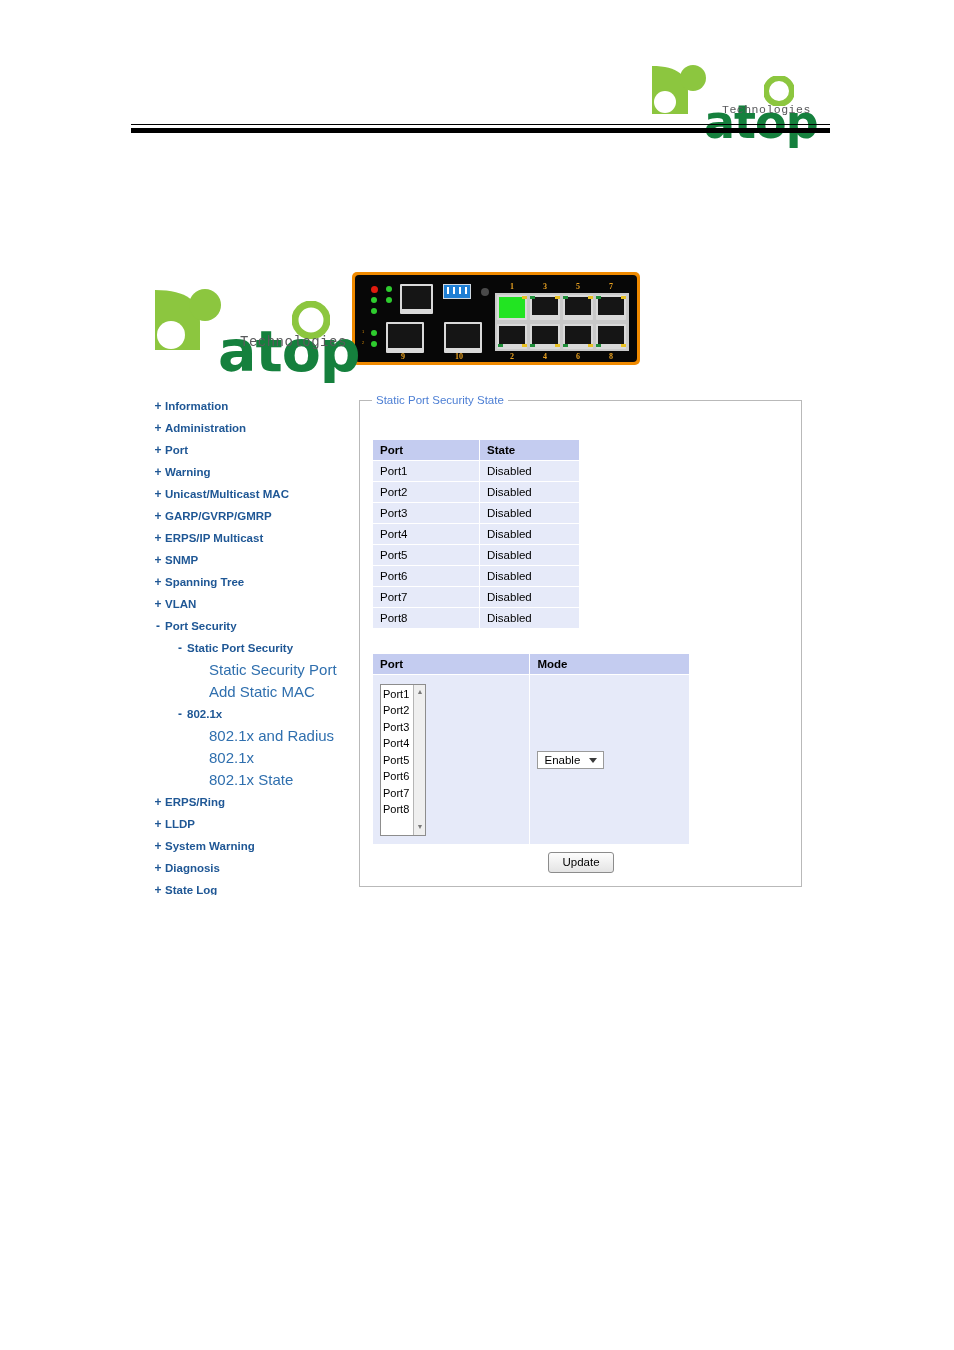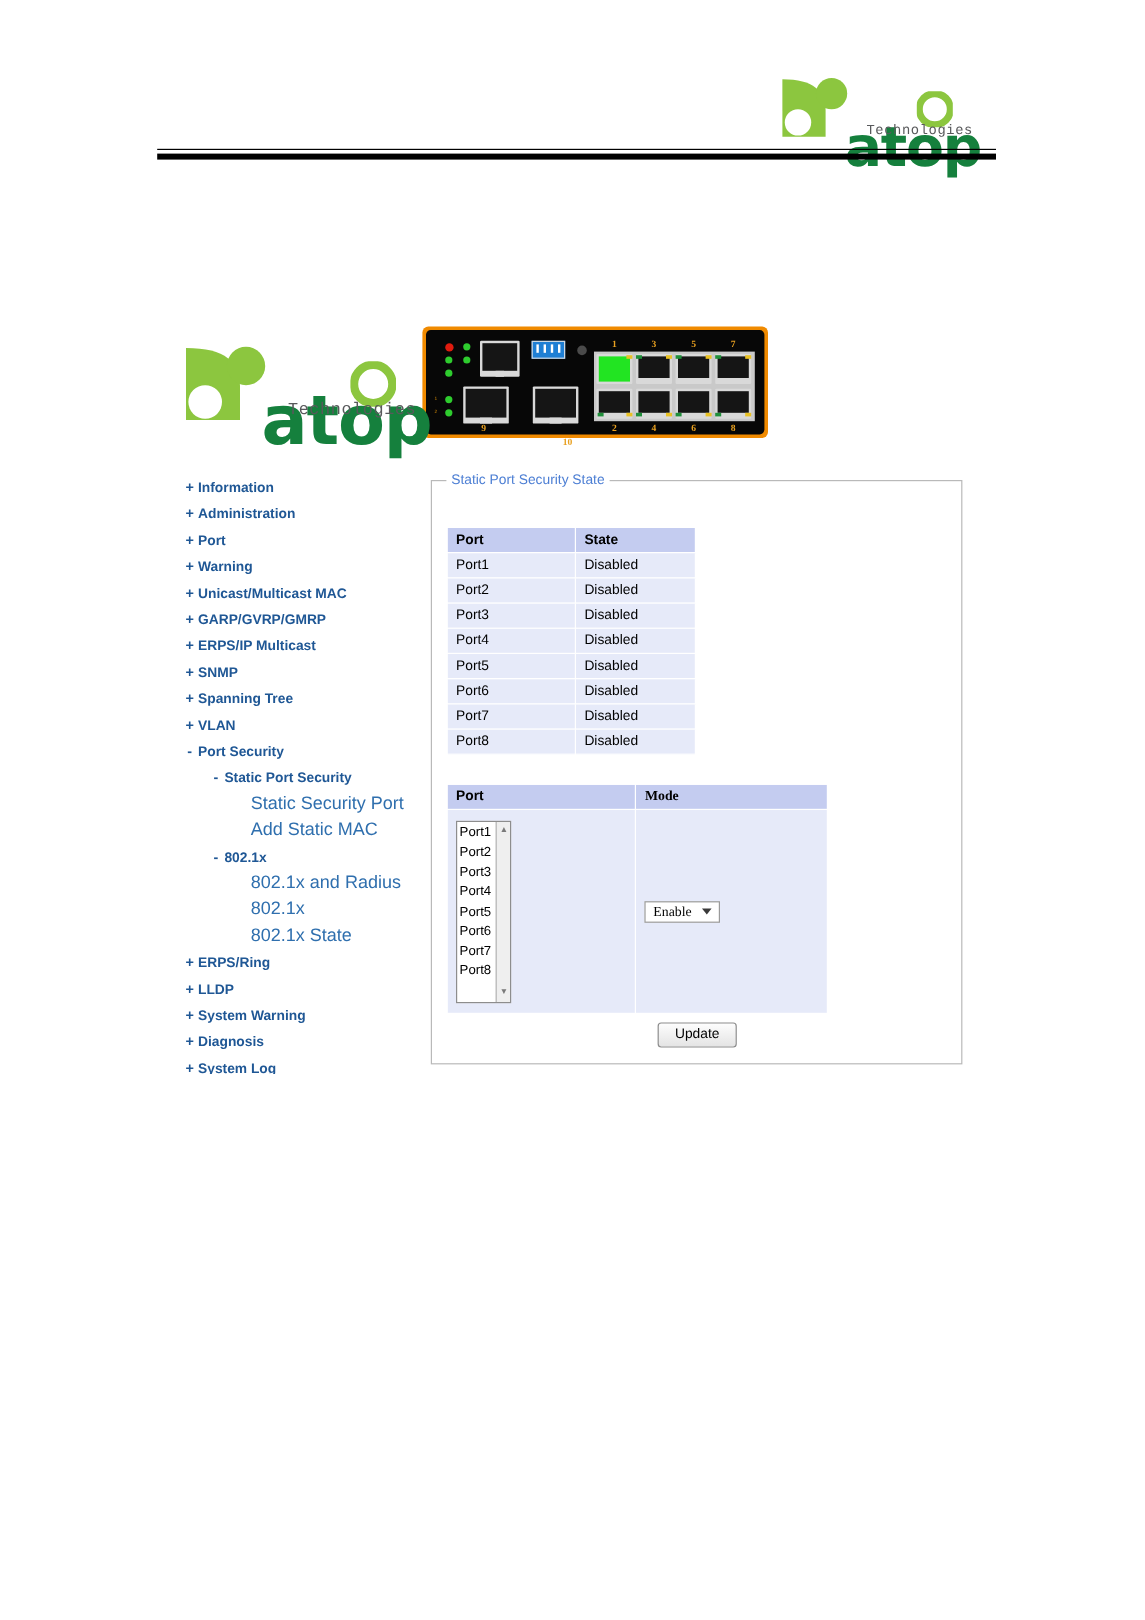--- a/index.html
+++ b/index.html
@@ -172,21 +172,21 @@
     color:#000;
   }
   #config-table td {
     background:#e6eaf9;
     border:1px solid #ffffff;
     vertical-align:middle;
     height:170px;
     padding:7px;
   }
   #config-table .c1 { width:158px; }
-  #config-table .c2 { width:160px;font-family:Liberation Serif, serif; }
+  #config-table .c2 { width:160px; }
 
   .listbox {
     width:46px;
     height:152px;
     border:1px solid #8d8d8d;
     background:#fff;
     position:relative;
     overflow:hidden;
     font-size:11px;
     padding:1px 0 0 2px;
@@ -291,21 +291,21 @@
     <div class="rj45" style="left:31px; top:47px; width:38px; height:31px;">
       <div class="inner"></div>
         <div class="tab"></div>
     </div>
     <div class="port-num" style="left:46px; top:77px;">9</div>
 
     <div class="rj45" style="left:89px; top:47px; width:38px; height:31px;">
       <div class="inner"></div>
         <div class="tab"></div>
     </div>
-    <div class="port-num" style="left:114px; top:77px;margin-top:12px;">10</div>
+    <div class="port-num" style="left:100px; top:77px;">10</div>
 
     <div style="position:absolute; left:140px; top:18px; width:134px; height:58px; background:#c9c9c9;">
 
       <div class="rj45" style="left:2px;  top:2px; width:30px; height:25px;">
         <div class="port-green" style="left:2px; top:2px; right:2px; bottom:2px;"></div>
       </div>
       <div class="rj45" style="left:35px; top:2px; width:30px; height:25px;">
           <div class="inner"></div>
         </div>
       <div class="rj45" style="left:68px; top:2px; width:30px; height:25px;">
@@ -387,21 +387,21 @@
     <div class="nav-item lvl-2 leaf sub"><span class="pm"></span><span>Static Security Port</span></div>
     <div class="nav-item lvl-2 leaf sub"><span class="pm"></span><span>Add Static MAC</span></div>
     <div class="nav-item lvl-1"><span class="pm">-</span><span>802.1x</span></div>
     <div class="nav-item lvl-2 leaf sub"><span class="pm"></span><span>802.1x and Radius</span></div>
     <div class="nav-item lvl-2 leaf sub"><span class="pm"></span><span>802.1x</span></div>
     <div class="nav-item lvl-2 leaf sub"><span class="pm"></span><span>802.1x State</span></div>
     <div class="nav-item lvl-0"><span class="pm">+</span><span>ERPS/Ring</span></div>
     <div class="nav-item lvl-0"><span class="pm">+</span><span>LLDP</span></div>
     <div class="nav-item lvl-0"><span class="pm">+</span><span>System Warning</span></div>
     <div class="nav-item lvl-0"><span class="pm">+</span><span>Diagnosis</span></div>
-    <div class="nav-item lvl-0"><span class="pm">+</span><span>System Log</span></div>
+    <div class="nav-item lvl-0"><span class="pm">+</span><span>State Log</span></div>
   </nav>
 
 <div id="content-panel">
 
   <table id="state-table">
     <thead>
       <tr>
         <th class="col-port">Port</th>
         <th class="col-state">State</th>
       </tr>

